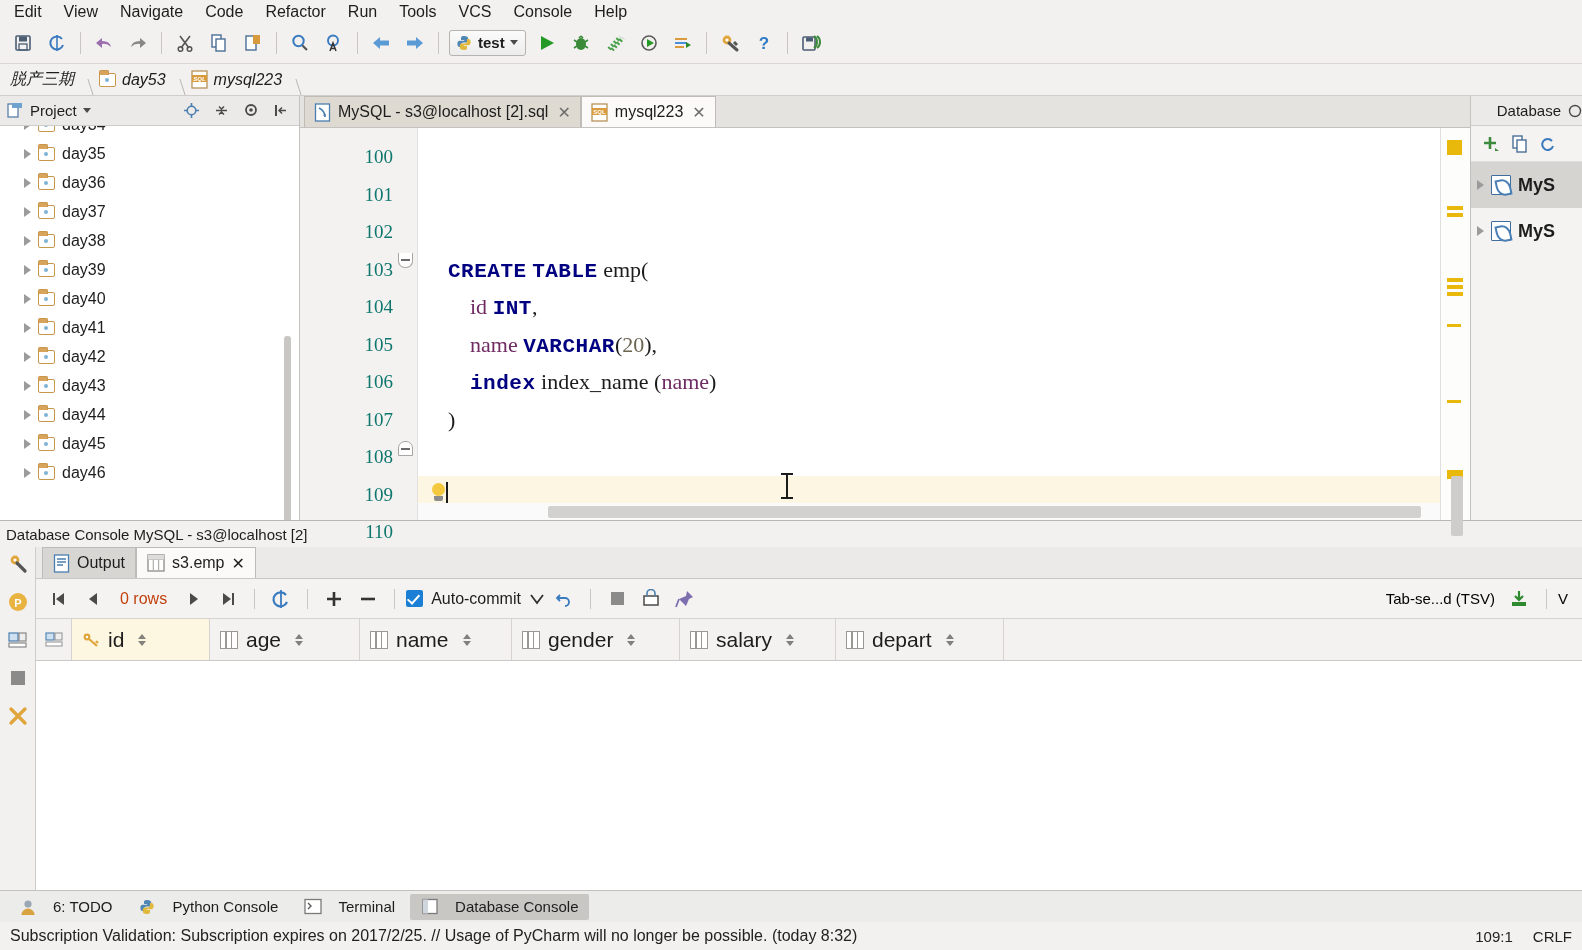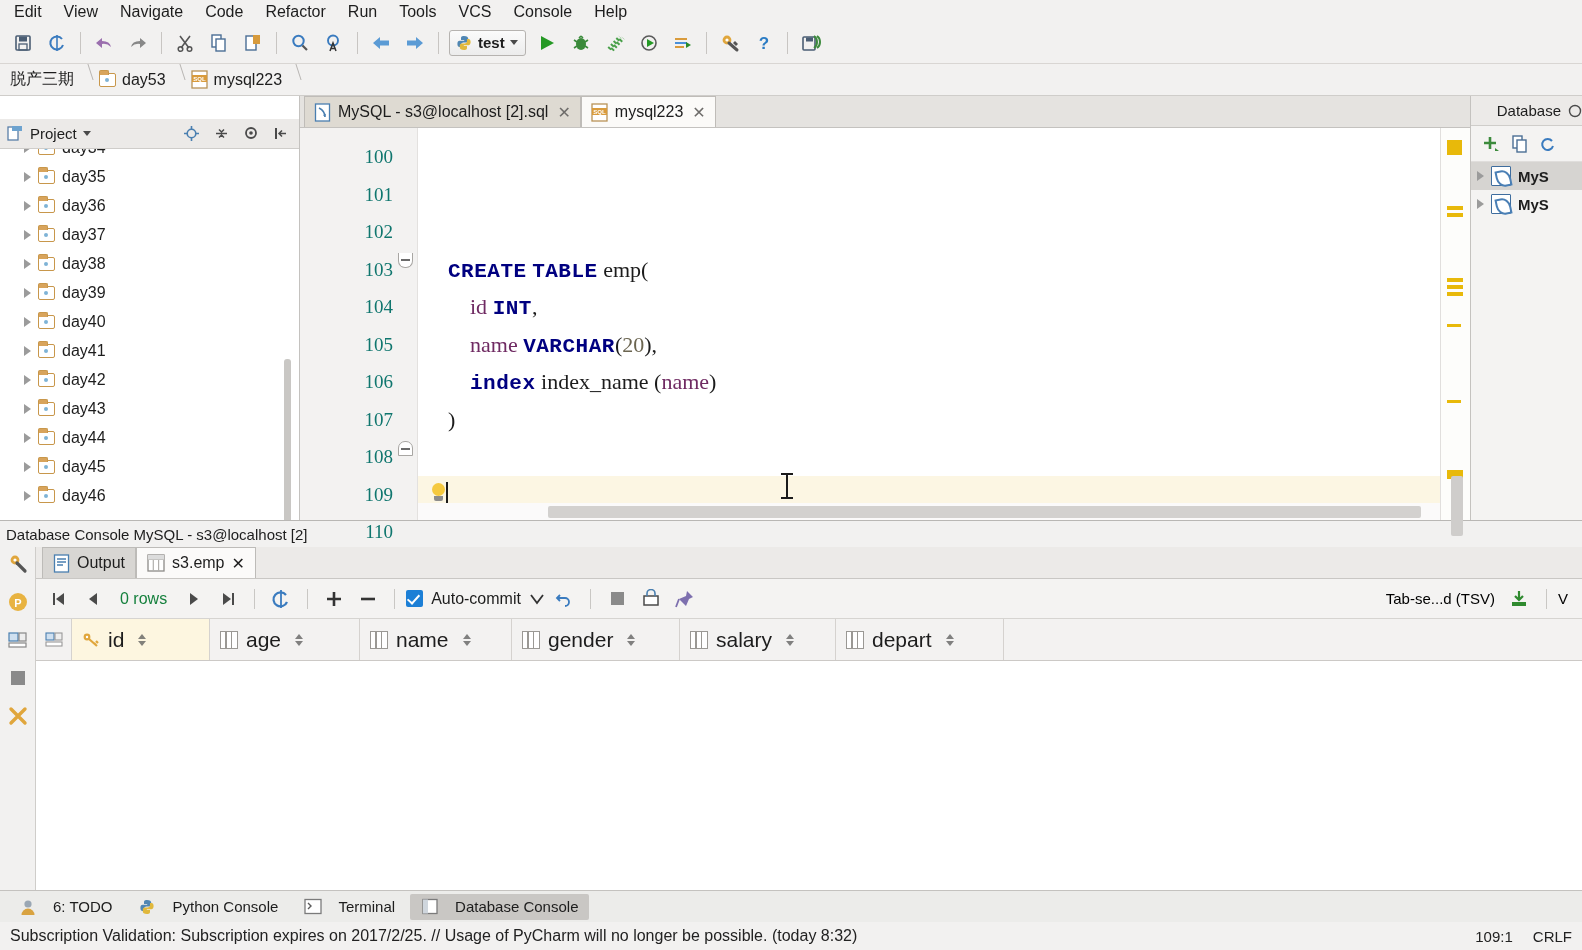--- a/index.html
+++ b/index.html
@@ -52,23 +52,24 @@
     width: 0; height: 0;
     border-left: 4px solid transparent; border-right: 4px solid transparent;
     border-top: 5px solid #4a4a4a;
   }
 
   
   .breadcrumb {
     height: 32px; flex: 0 0 32px;
     background: #f2f1f0;
     border-bottom: 1px solid #cfcdca;
-    display: flex; align-items: flex-start;
+    display: flex; align-items: flex-end;
     padding-left: 4px;
     font-size: 16px;
+    font-style: italic;
   }
   .crumb { display: flex; align-items: center; gap: 6px; padding: 0 6px; height: 100%; }
   .crumb-sep {
     width: 9px; height: 16px;
     border-right: 1px solid #b8b5b2;
     transform: skewX(18deg);
     margin: 0 2px;
   }
 
   
@@ -82,21 +83,20 @@
     border-right: 1px solid #c4c2bf;
     min-height: 0;
   }
   .pane-header {
     height: 30px; flex: 0 0 30px;
     background: #eceae8;
     border-bottom: 1px solid #cfcdca;
     display: flex; align-items: center; gap: 6px;
     padding: 0 6px;
     font-size: 15px;
-    margin-top: 23px;
   }
   .pane-header .ph-title { font-weight: normal; }
   .ph-spacer { flex: 1; }
   .ph-ico { width: 24px; height: 22px; display: flex; align-items: center; justify-content: center; }
   .tree { flex: 1; overflow: hidden; padding-top: 0; position: relative; background:#fff; }
   .tnode {
     height: 29px; display: flex; align-items: center; gap: 7px;
     padding-left: 24px; font-size: 16px; white-space: nowrap;
   }
   .tarrow {
@@ -230,22 +230,22 @@
     height: 30px; flex: 0 0 30px; background: #eceae8;
     border-bottom: 1px solid #cfcdca;
     display: flex; align-items: center; gap: 7px; padding-left: 8px;
     font-size: 15px; white-space: nowrap; justify-content: flex-end;
   }
   .rp-tools {
     height: 36px; display: flex; align-items: center; gap: 10px; padding-left: 10px;
     background: #f4f3f2; border-bottom: 1px solid #e0dedc;
   }
   .dbnode {
-    height: 28px; display: flex; align-items: center; gap: 7px; padding-left: 6px;
-    font-size: 15px; font-weight: bold; white-space: nowrap;
+    height: 46px; display: flex; align-items: center; gap: 7px; padding-left: 6px;
+    font-size: 18px; font-weight: bold; white-space: nowrap;
   }
   .dbnode.sel { background: #d6d4d1; }
   .mysql-ico {
     width: 20px; height: 20px; border: 1.5px solid #3f6d9e; background: #fff;
     position: relative; flex: 0 0 20px; border-radius: 1px;
   }
   .mysql-ico:after {
     content: ""; position: absolute; left: 4px; top: 3px;
     width: 11px; height: 13px;
     border: 2px solid #4a7fb5; border-radius: 0 60% 0 60%;
@@ -282,21 +282,21 @@
   }
   .ctab.active { background: #d8d6d3; border-color: #bdbbb8; }
   .ctab.selected { background: #fbfaf9; border-color: #bdbbb8; }
   .grid-toolbar {
     height: 40px; flex: 0 0 40px; background: #f4f3f2;
     border-bottom: 1px solid #d6d4d1;
     display: flex; align-items: center; gap: 4px; padding: 0 8px;
   }
   .gt-btn { width: 30px; height: 28px; display: flex; align-items: center; justify-content: center; }
   .gt-sep { width: 1px; height: 20px; background: #c9c7c4; margin: 0 7px; }
-  .rowcount { font-size: 16px; padding: 0 8px; color: #15803d; }
+  .rowcount { font-size: 16px; padding: 0 8px; color: #c2410c; }
   .chk {
     width: 17px; height: 17px; background: #1c7fd6; border-radius: 2px;
     position: relative; flex: 0 0 17px;
   }
   .chk:after {
     content: ""; position: absolute; left: 4px; top: 2px; width: 5px; height: 10px;
     border: solid #fff; border-width: 0 2.5px 2.5px 0; transform: rotate(42deg);
   }
   .autocommit { display: flex; align-items: center; gap: 8px; font-size: 16px; }
   .gt-spacer { flex: 1 1 auto; }

